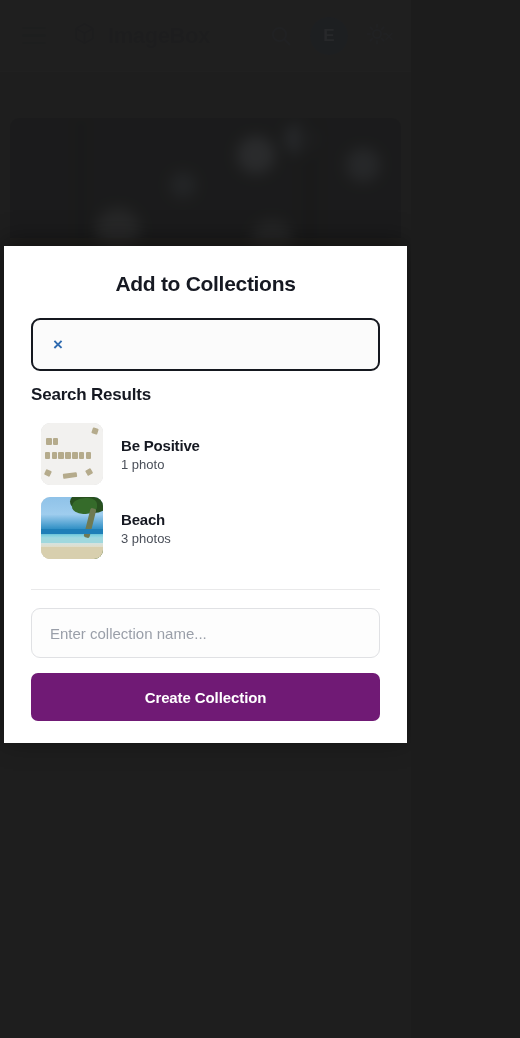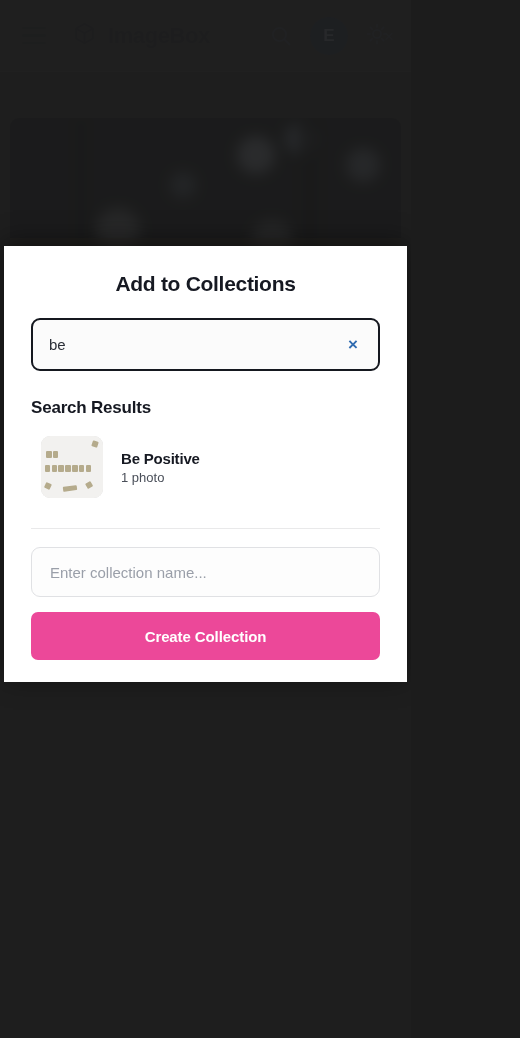--- a/index.html
+++ b/index.html
@@ -100,21 +100,21 @@
     padding: 0 16px;
   }
   .search-text { font-size: 15px; color: #2b2f38; flex: 1; }
   .clear-x {
     color: #2f6bb0; font-size: 17px; font-weight: 700;
     cursor: pointer; line-height: 1; padding: 4px;
   }
 
   .results-head {
     font-size: 17px; font-weight: 700; color: #161922;
-    margin-top: 27px; letter-spacing: -0.2px;
+    margin-top: 14px; letter-spacing: -0.2px;
   }
   .results-count { font-size: 12.5px; color: #5d636e; margin-top: 10px; }
 
   .result-list { margin-top: 12px; }
   .result-row {
     display: flex; align-items: center; gap: 18px;
     padding: 6px 0 6px 10px;
     cursor: pointer;
   }
   .result-thumb {
@@ -133,21 +133,21 @@
     background: #fdfdfd;
     padding: 0 18px;
     font-size: 15px;
     font-family: "Liberation Sans", sans-serif;
     color: #2b2f38;
   }
   .name-input::placeholder { color: #9a9fa9; }
   .create-btn {
     width: 100%; height: 48px;
     margin-top: 15px;
-    background: #ec4899;
+    background: #701a75;
     color: #ffffff;
     border: none; border-radius: 7px;
     font-size: 15px; font-weight: 700;
     font-family: "Liberation Sans", sans-serif;
     letter-spacing: -0.1px;
     cursor: pointer;
   }
 
   
   .art-scrabble { width:100%; height:100%; background:#f2f1ef; position:relative; }
@@ -287,21 +287,20 @@
       </div>
     </div>
 
     <div class="dim-overlay"></div>
   </div>
 
   <div class="modal">
     <div class="modal-title">Add to Collections</div>
 
     <div class="search-box">
-      <span class="search-text">be</span>
       <span class="clear-x">×</span>
     </div>
 
     <div class="results-head">Search Results</div>
 
     <div class="result-list">
       <div class="result-row">
         <div class="result-thumb">
           <div class="art-scrabble">
             <div class="tile" style="left:8%;top:24%;width:9%;height:12%"></div>
@@ -318,20 +317,37 @@
             <div class="tile" style="left:72%;top:74%;width:10%;height:9%;transform:rotate(-30deg)"></div>
             <div class="tile" style="left:82%;top:8%;width:9%;height:10%;transform:rotate(18deg)"></div>
           </div>
         </div>
         <div>
           <div class="result-name">Be Positive</div>
           <div class="result-count">1 photo</div>
         </div>
       </div>
 
+      <div class="result-row">
+        <div class="result-thumb">
+          <div class="art-beach">
+            <div class="palm" style="right:-6%;top:-8%;width:60%;height:34%;background:#28501f;border-radius:50% 50% 40% 60%"></div>
+            <div class="palm" style="right:10%;top:2%;width:40%;height:26%;background:#356b2a;border-radius:60% 40% 50% 50%"></div>
+            <div style="position:absolute;right:16%;top:18%;width:6px;height:48%;background:#6f7a53;transform:rotate(14deg);border-radius:2px"></div>
+            <div class="palm" style="right:-4%;bottom:-4%;width:34%;height:24%;background:#3d6b2c;border-radius:50%"></div>
+            <div style="position:absolute;left:0;top:52%;width:100%;height:7%;background:#1f7fb8"></div>
+            <div style="position:absolute;left:0;top:66%;width:100%;height:8%;background:#9fd8de"></div>
+            <div style="position:absolute;left:0;bottom:0;width:100%;height:20%;background:#d8cfae"></div>
+          </div>
+        </div>
+        <div>
+          <div class="result-name">Beach</div>
+          <div class="result-count">3 photos</div>
+        </div>
+      </div>
     </div>
 
     <div class="divider"></div>
 
     <input class="name-input" type="text" placeholder="Enter collection name..." style="">
 
     <button class="create-btn">Create Collection</button>
   </div>
 </div>
 

